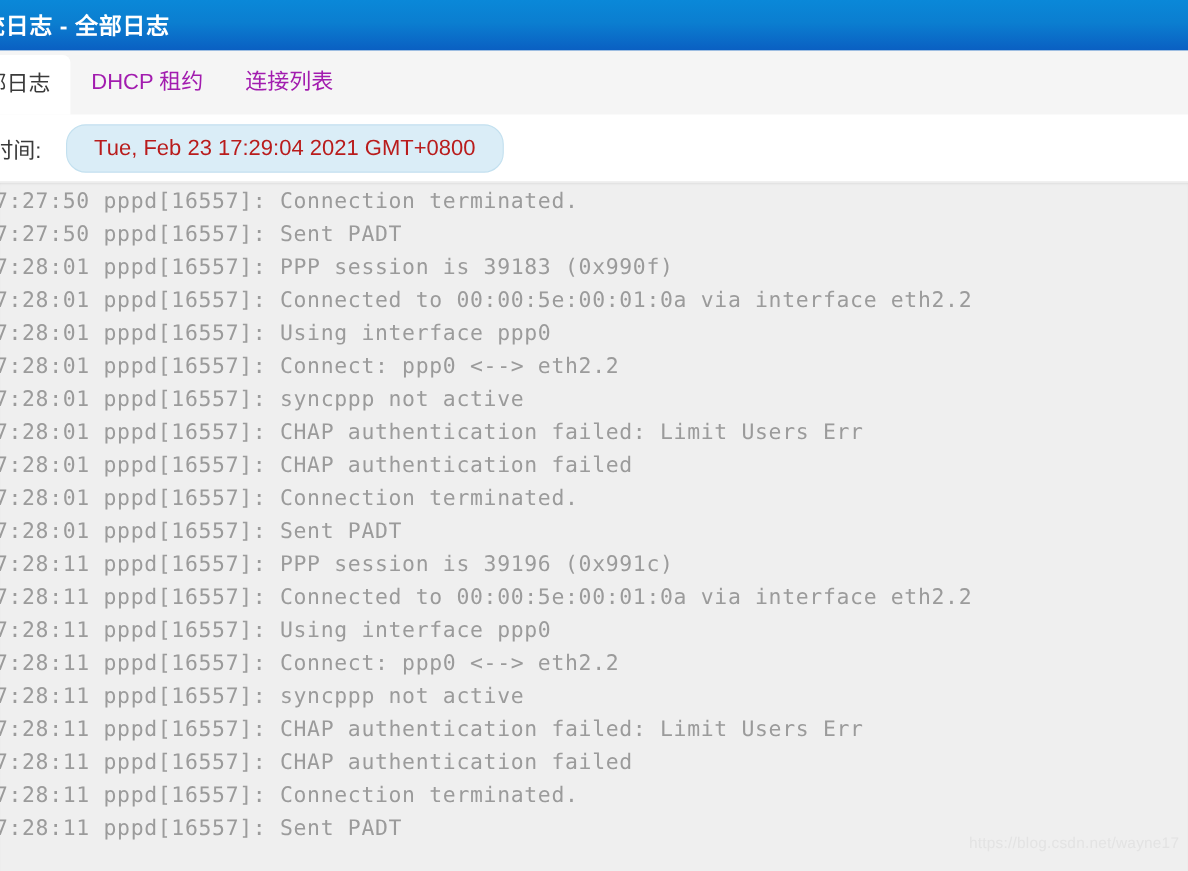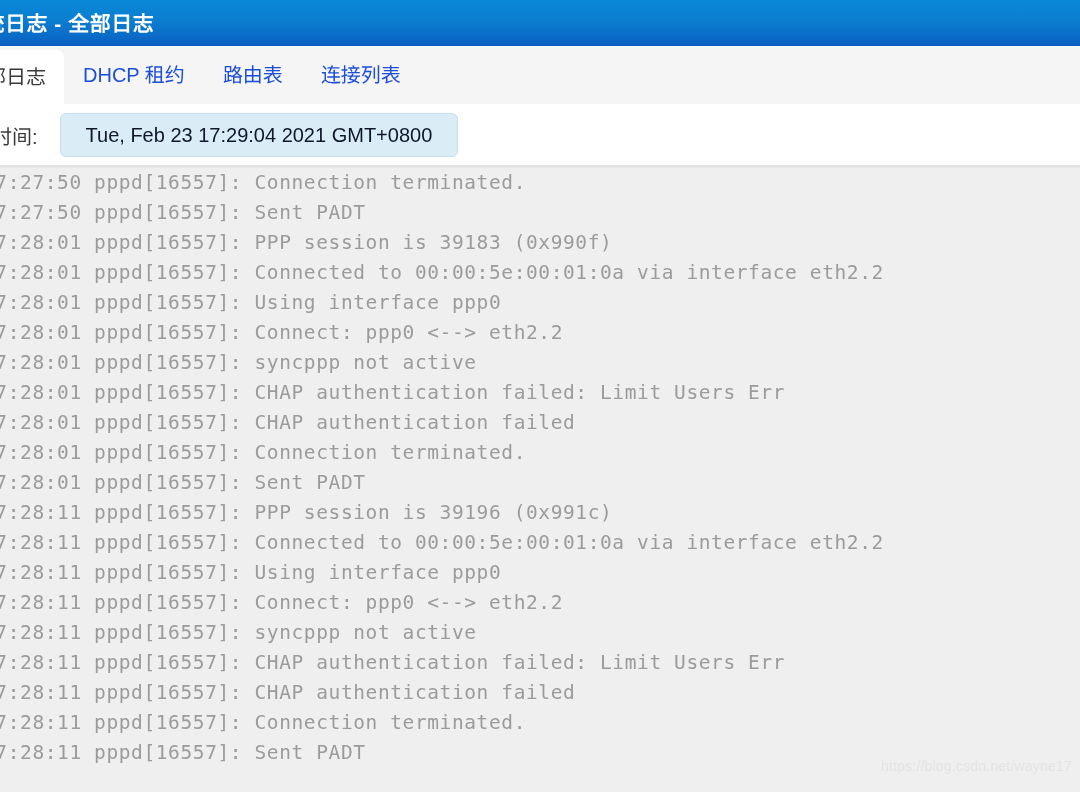--- a/index.html
+++ b/index.html
@@ -59,21 +59,21 @@
     height: 58px;
     display: flex;
     align-items: stretch;
     white-space: nowrap;
   }
   .tab {
     display: flex;
     align-items: center;
     padding: 0 19px;
     font-size: 20px;
-    color: #1d4ed8;
+    color: #a21caf;
     background: transparent;
     border: none;
     box-sizing: border-box;
     cursor: pointer;
     white-space: nowrap;
     line-height: 1;
   }
   .tab.active {
     color: #3a3a3a;
     background: #ffffff;
@@ -105,22 +105,22 @@
   }
   .time-label {
     font-size: 20px;
     color: #3a3a3a;
     margin-right: 22px;
   }
   .time-value {
     display: inline-block;
     background: #daedf7;
     border: 1px solid #c3e0ef;
-    border-radius: 6px;
-    color: #0f172a;
+    border-radius: 18px;
+    color: #b91c1c;
     font-size: 20px;
     padding: 11px 25px;
     line-height: 1;
   }
 
   
   .logarea {
     position: absolute;
     top: 166px;
     left: 0;
@@ -171,23 +171,20 @@
 
   <div class="tabstrip">
     <div class="tabs">
       <div class="tab active">
         <span>全部日志</span>
       </div>
       <div class="tab">
         <span>DHCP 租约</span>
       </div>
       <div class="tab">
-        <span>路由表</span>
-      </div>
-      <div class="tab">
         <span>连接列表</span>
       </div>
     </div>
   </div>
 
   <div class="timerow">
     <div class="timerow-inner">
       <span class="time-label">系统时间:</span>
       <span class="time-value">Tue, Feb 23 17:29:04 2021 GMT+0800</span>
     </div>

